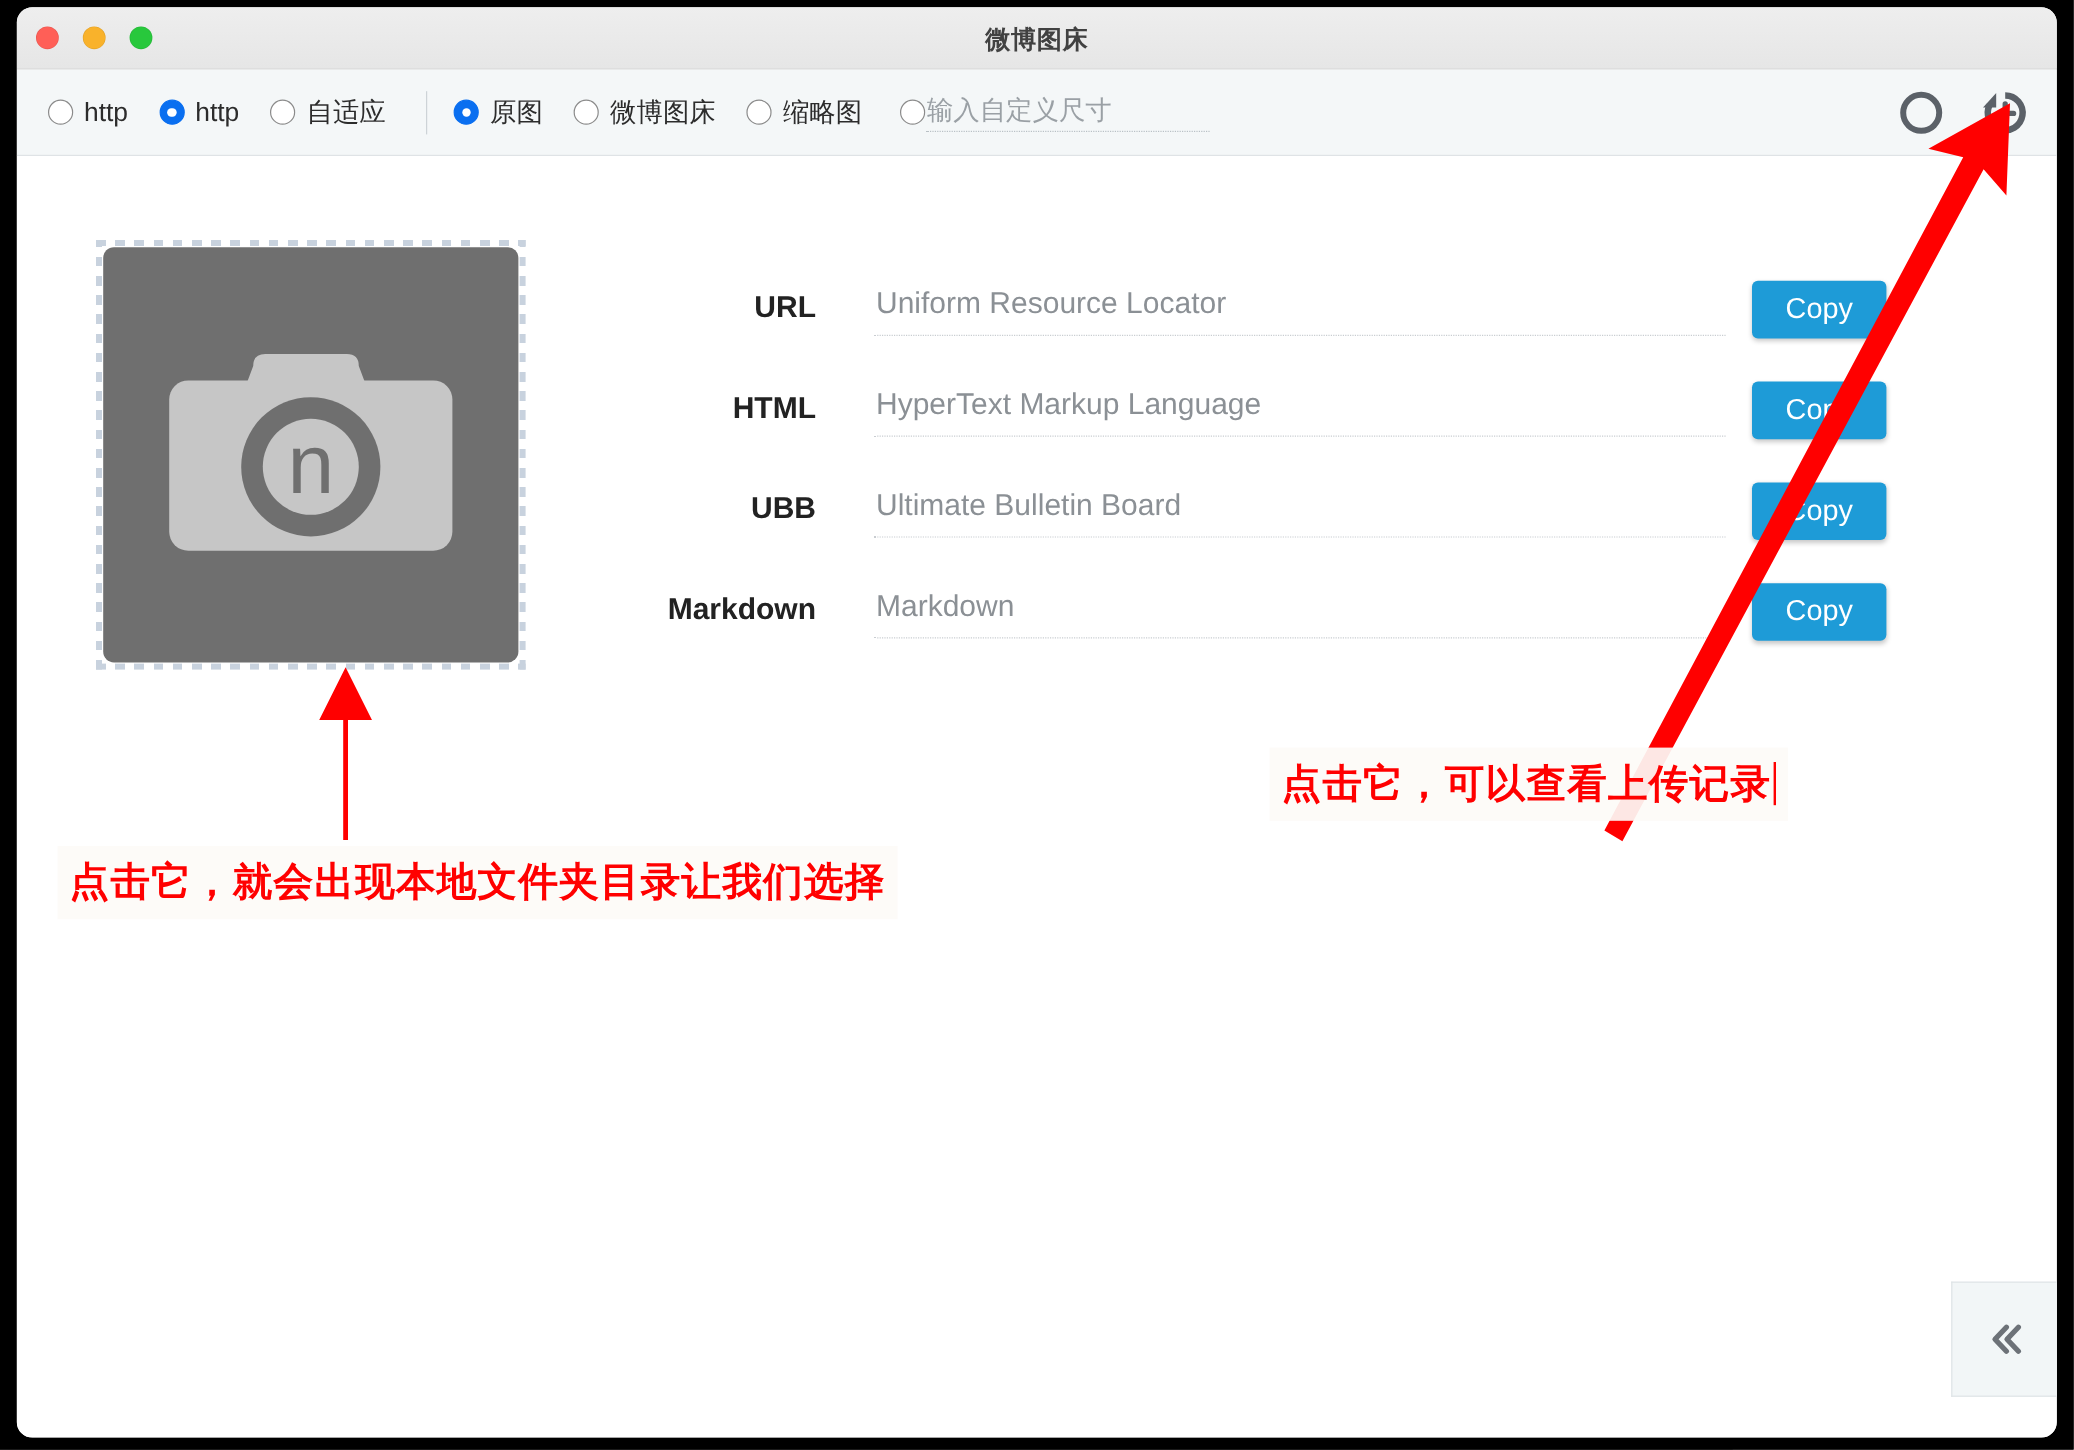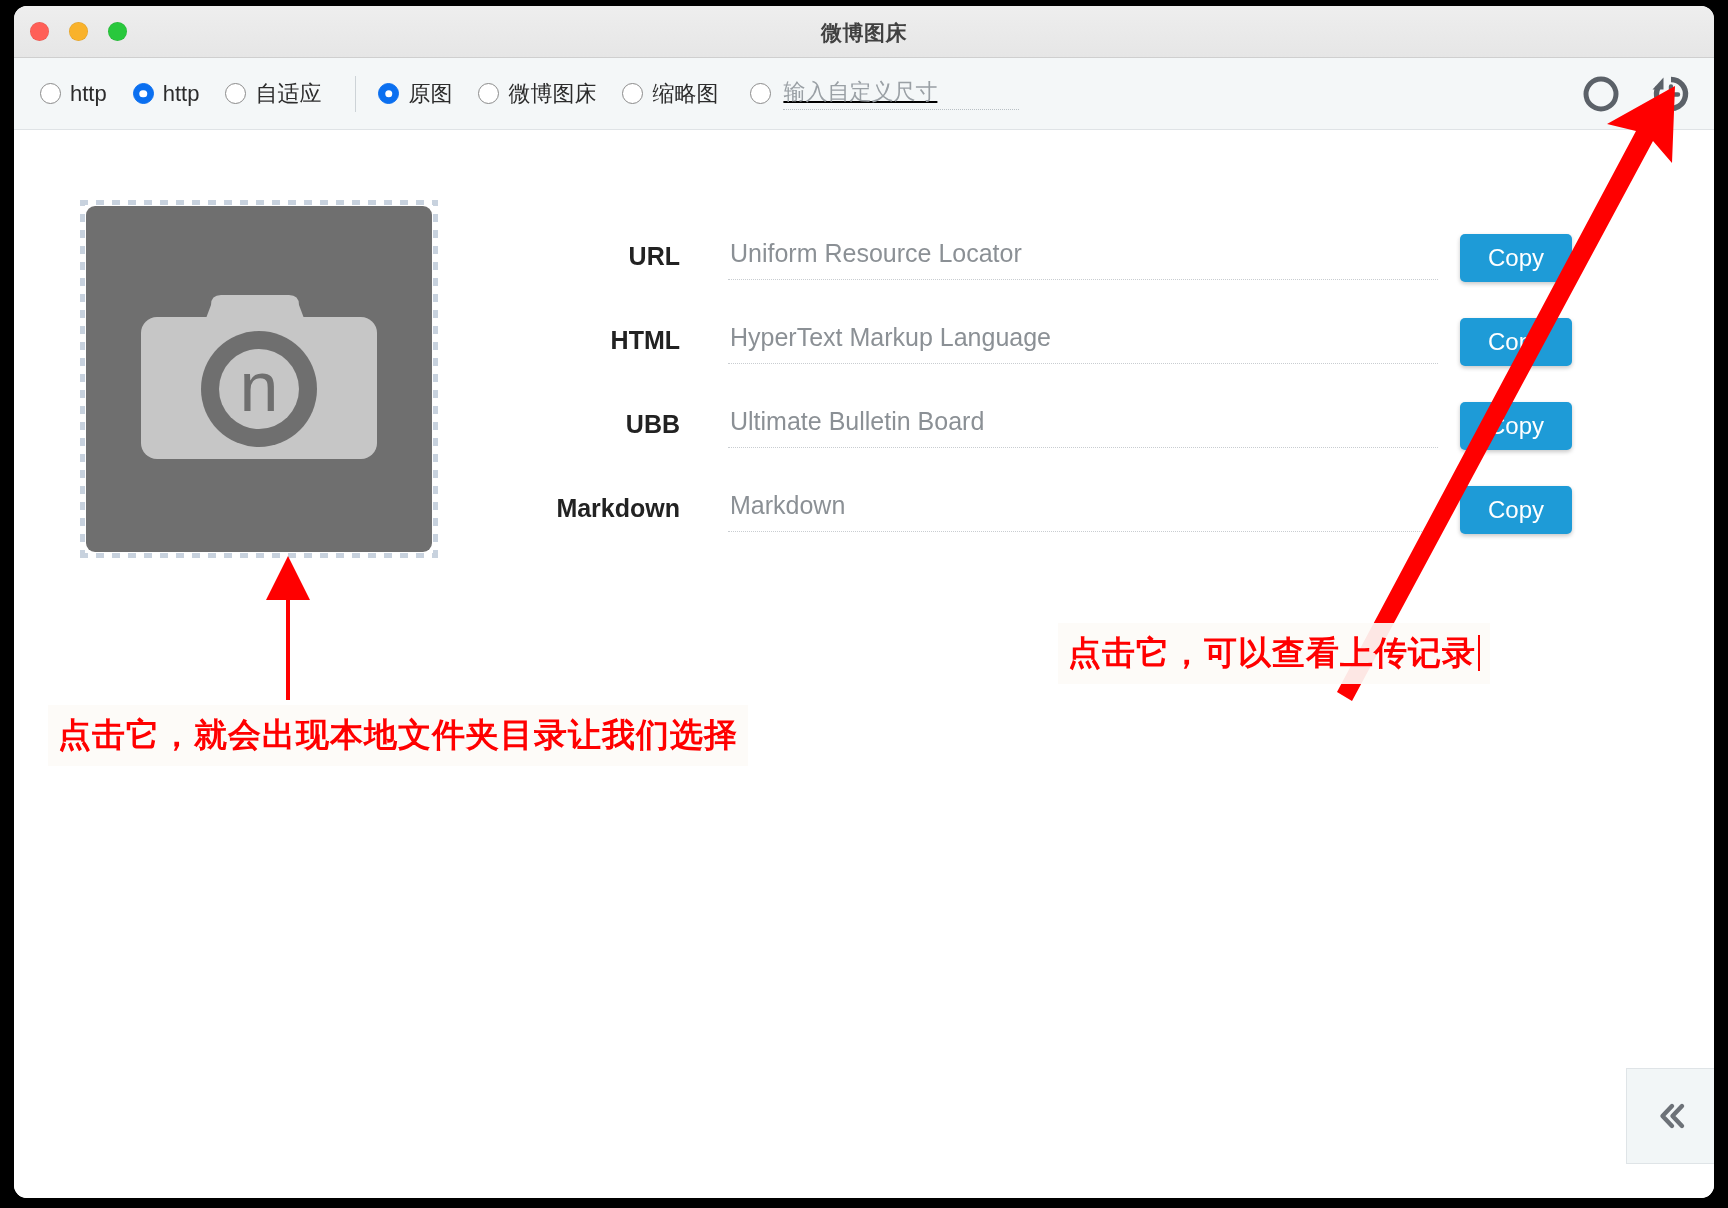--- a/index.html
+++ b/index.html
@@ -71,21 +71,21 @@
     background: #fff;
   }
   .radio .lbl { font-size: 22px; color: #2c2c2c; white-space: nowrap; }
 
   .tb-divider {
     width: 1px; height: 36px; background: #cdd3d7;
     margin: 0 22px 0 8px;
   }
 
   .custom-size {
-    display: flex; align-items: center; gap: 12px; margin-left: 6px; text-decoration: underline;
+    display: flex; align-items: center; gap: 1px; margin-left: 6px;
   }
   .custom-size input {
     border: none; border-bottom: 1.5px dotted #b9c0c5;
     background: transparent; outline: none;
     width: 236px; height: 32px;
     font-size: 22px; color: #2c2c2c;
     font-family: inherit;
     padding: 0 0 2px 0;
   }
   .custom-size input::placeholder { color: #9aa0a5; }

